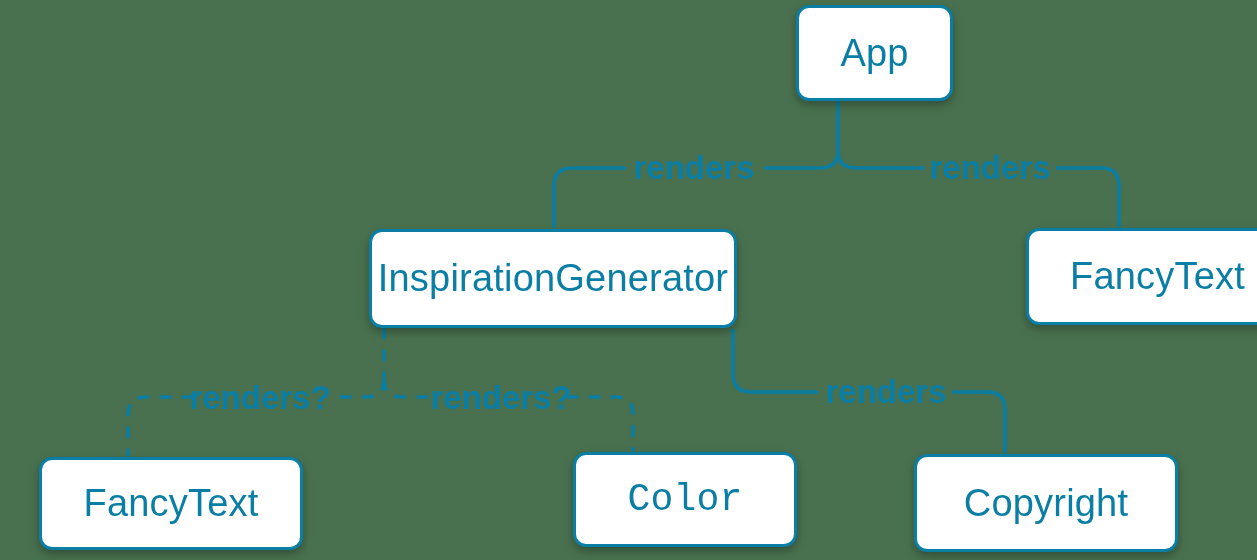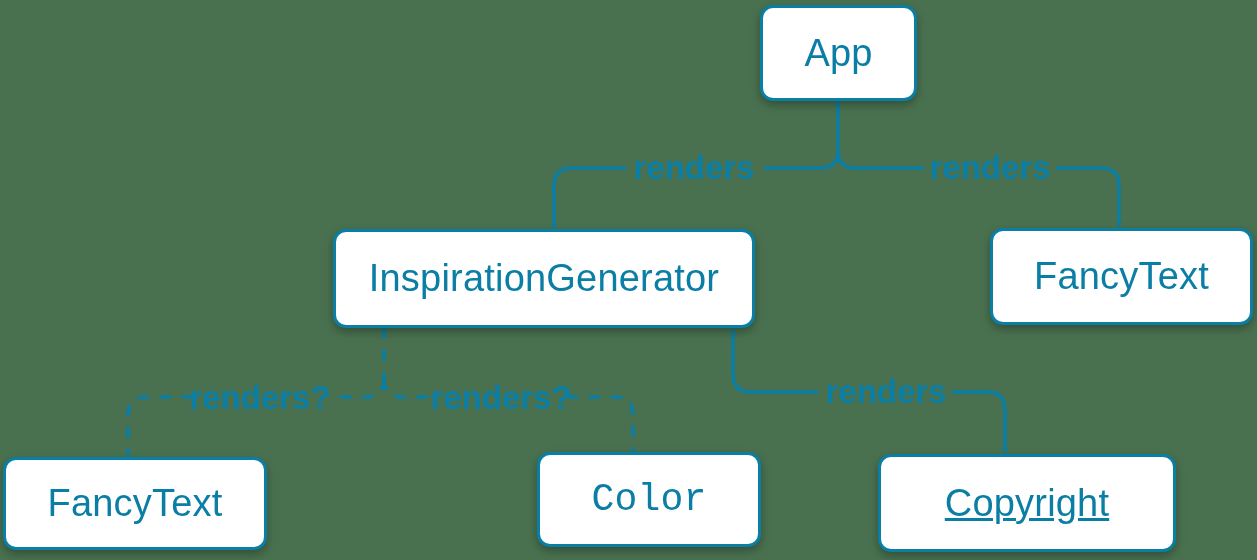--- a/index.html
+++ b/index.html
@@ -40,36 +40,37 @@
     border:3px solid var(--accent);
     border-radius:13px;
     display:flex;
     align-items:center;
     justify-content:center;
     color:var(--accent);
     font-size:38px;
     font-weight:500;
     letter-spacing:0.2px;
     box-shadow:0 4px 10px rgba(0,0,0,0.30);
+    margin-left:36px;
   }
   .edge-label{
     position:absolute;
     transform:translate(-50%,-50%);
     color:var(--accent);
     font-size:33px;
     font-weight:600;
     white-space:nowrap;
   }
   
   .node-app{left:760px;top:5px;width:157px;height:96px;}
-  .node-inspiration{left:333px;top:229px;width:422px;height:99px;text-align:right;}
+  .node-inspiration{left:333px;top:229px;width:368px;height:99px;text-align:right;}
   .node-fancytext-top{left:990px;top:228px;width:263px;height:97px;}
   .node-fancytext-bottom{left:3px;top:457px;width:264px;height:93px;}
   .node-color{left:537px;top:452px;width:224px;height:95px;font-family:Liberation Mono, monospace;}
-  .node-copyright{left:878px;top:454px;width:298px;height:98px;text-decoration:underline;}
+  .node-copyright{left:878px;top:454px;width:264px;height:98px;}
   
   .label-app-ig{left:694px;top:168px;}
   .label-app-ft{left:990px;top:168px;}
   .label-ig-ft{left:260px;top:398px;}
   .label-ig-color{left:501px;top:398px;}
   .label-ig-copyright{left:886px;top:392px;}
 </style>
 </head>
 <body>
 

